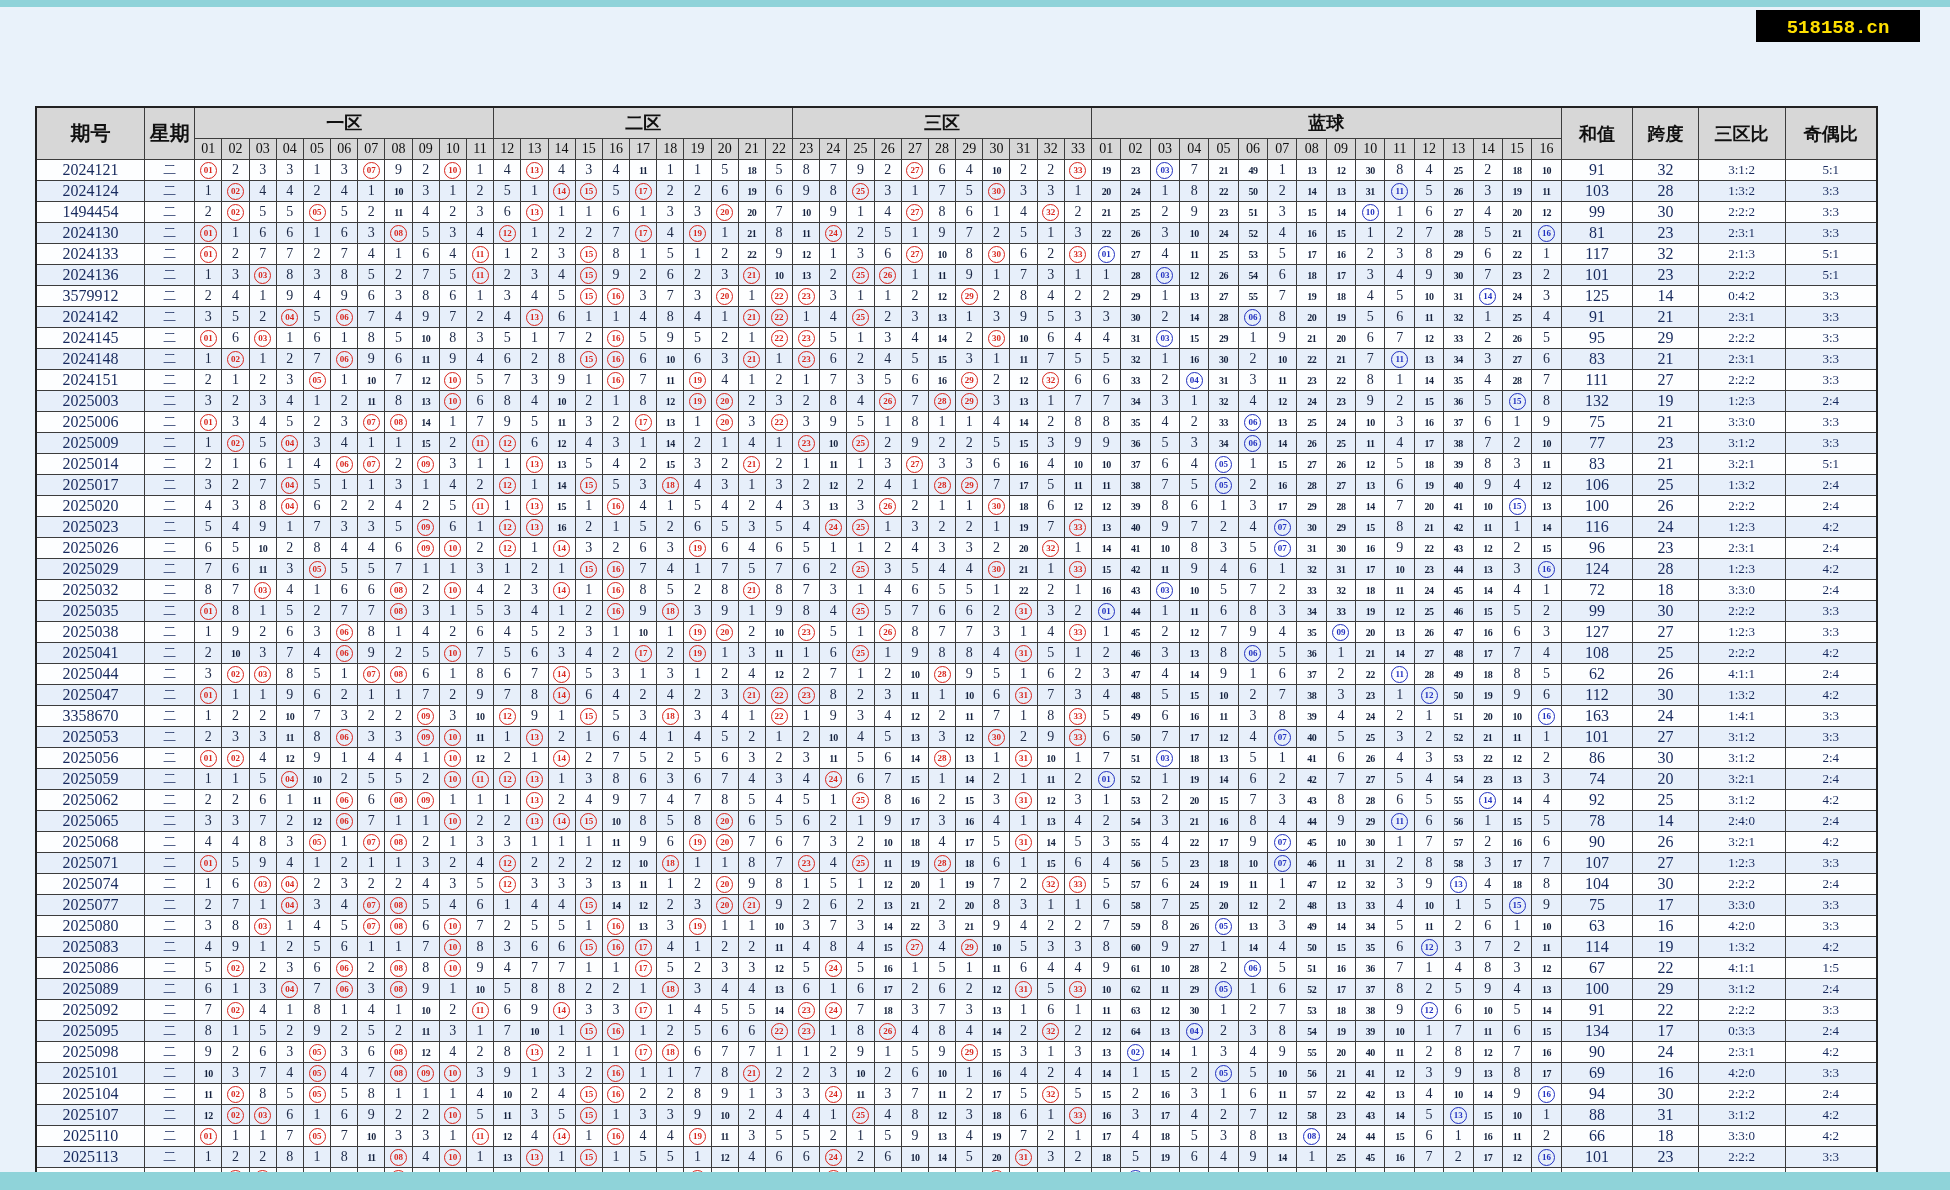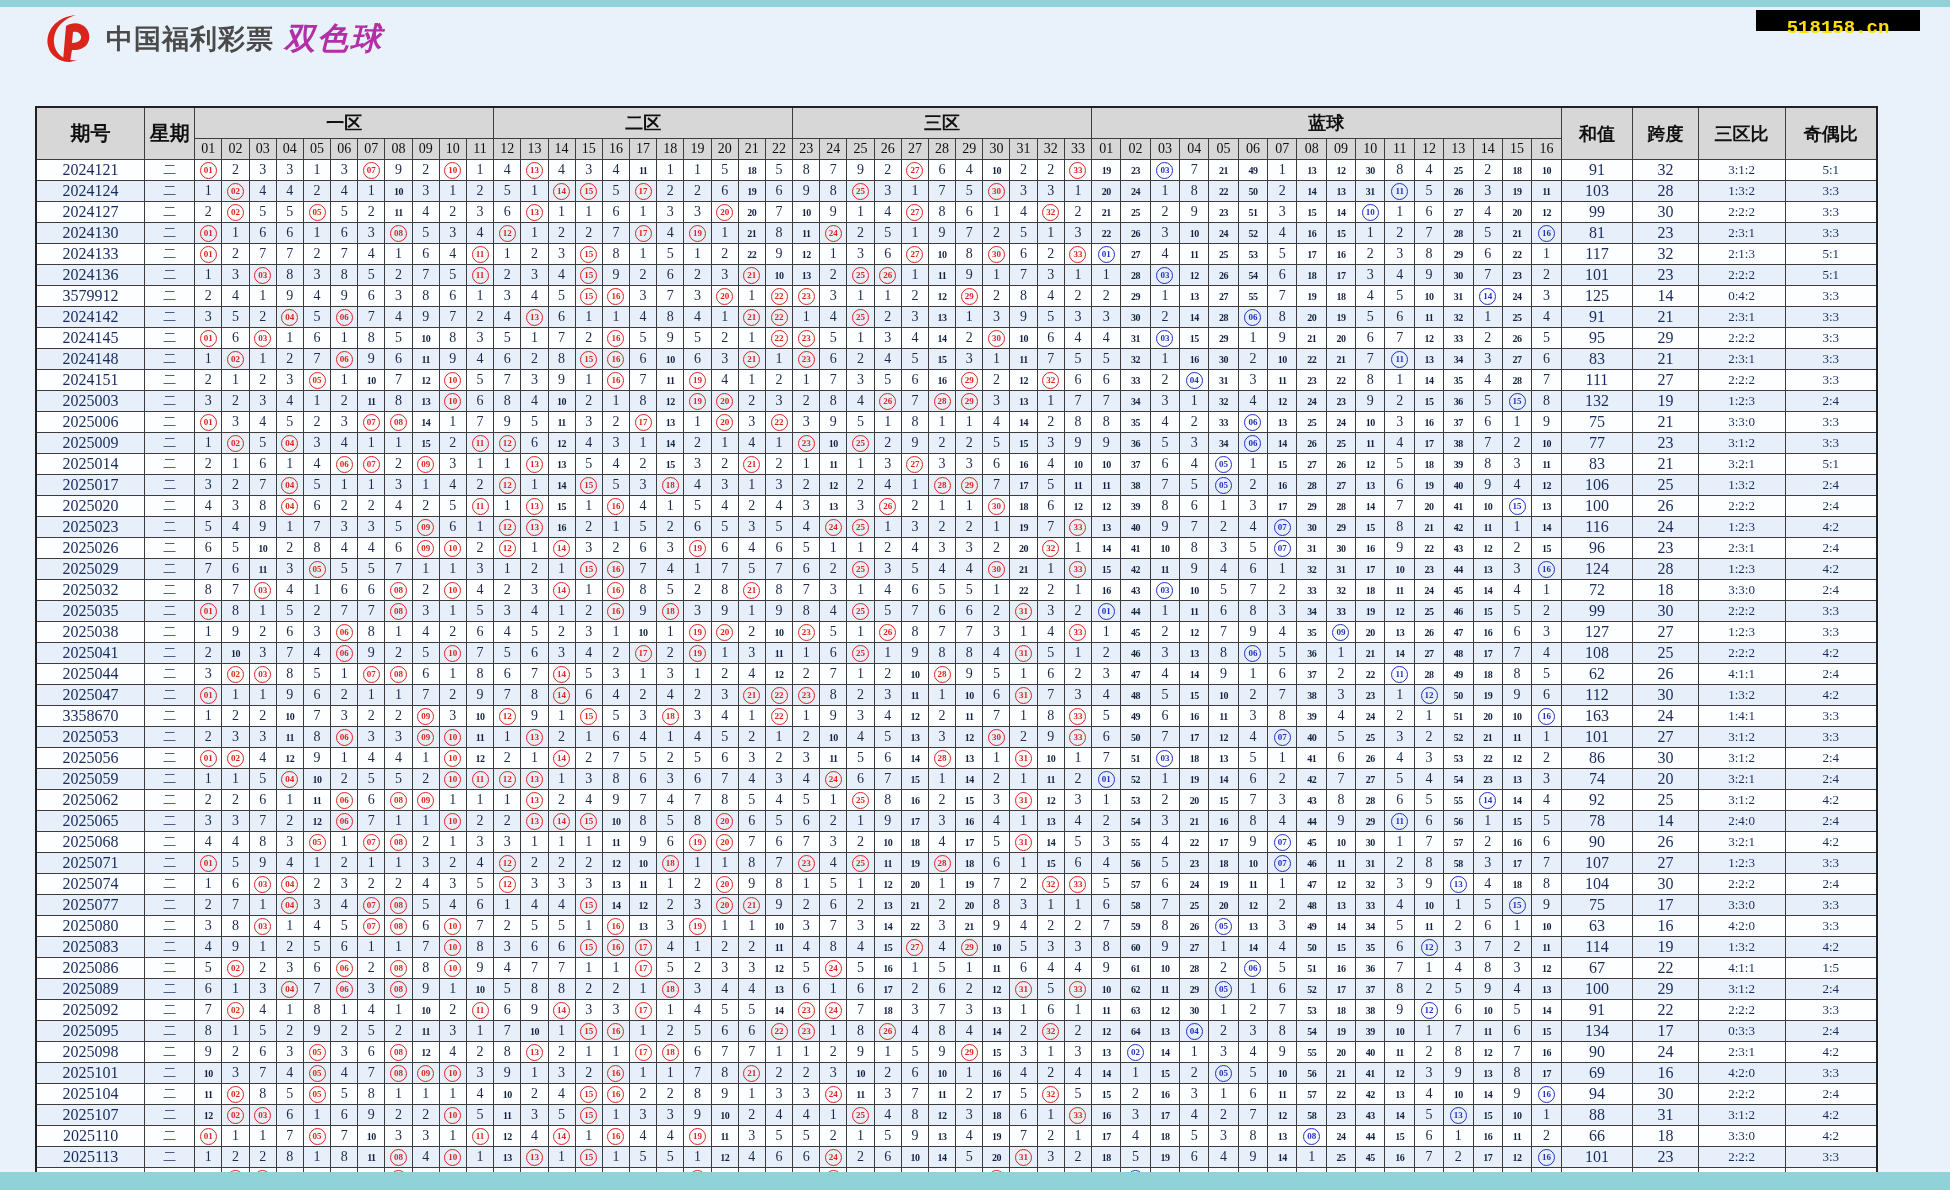--- a/index.html
+++ b/index.html
@@ -5,21 +5,21 @@
   html,body{margin:0;padding:0;}
   .page{position:relative;width:1950px;height:1190px;background:#e9f2fa;overflow:hidden;
         font-family:"Liberation Serif","DejaVu Serif",serif;}
   .strip-top{position:absolute;left:0;top:0;width:100%;height:7px;background:var(--strip);}
   .strip-bottom{position:absolute;left:0;top:1172px;width:100%;height:18px;background:var(--strip);}
   .logo{position:absolute;left:42px;top:12px;display:flex;align-items:center;gap:10px;}
   .logo-cn{font-size:27px;font-weight:bold;color:#4a4a4a;font-family:"Liberation Sans",sans-serif;letter-spacing:1px;}
   .logo-brand{font-size:31px;font-weight:bold;font-style:italic;color:var(--brand);letter-spacing:2px;}
   .title{position:absolute;left:470px;top:36px;width:620px;text-align:center;
          font-size:31px;font-weight:bold;color:#101010;}
-  .site-badge{position:absolute;left:1756px;top:10px;width:164px;height:21px;background:var(--siteBg);
+  .site-badge{position:absolute;left:1756px;top:10px;width:164px;height:32px;background:var(--siteBg);
          color:var(--siteFg);font-family:"Liberation Mono","DejaVu Sans Mono",monospace;
          font-size:19px;line-height:36px;text-align:center;font-weight:bold;}
   table.trend{position:absolute;left:35px;top:106px;width:1843px;border-collapse:collapse;
          table-layout:fixed;background:#fdfeff;border:2px solid #222;}
   .trend th,.trend td{border:1px solid #3c3c3c;text-align:center;vertical-align:middle;
          padding:0;overflow:hidden;white-space:nowrap;}
   .trend thead th{background:var(--headerBg);color:#101010;}
   .trend th.group{height:30px;font-size:18px;font-weight:bold;}
   .trend th.big{font-size:20px;font-weight:bold;text-align:center;}
   .trend th.colnum{height:20px;font-size:14px;font-weight:normal;}
@@ -35,28 +35,20 @@
   span.circ.b{border:1.5px solid var(--blue);color:var(--blue);}
   td.sum{font-size:16px;color:var(--issueText);}
   td.ratio{font-size:13px;color:var(--issueText);}
 </style>
 </head>
 <body>
 
 <div class="page">
   <div class="strip-top"></div>
 
-  <div class="logo">
-    <svg width="54" height="54" viewBox="0 0 54 54">
-      <path d="M34 3 C14 5 3 19 6 34 C9 47 24 53 35 48 C25 50 13 43 12 31 C11 17 21 7 34 3 Z" fill="#d9251c"></path>
-      <path d="M24 14 C33 8 45 12 47 22 C49 31 42 38 33 38 L30 38 L28 50 L21 49 L24 14 Z M31 20 L30 31 C36 31 40 28 39 24 C38 20 34 19 31 20 Z" fill="#d9251c"></path>
-    </svg>
-    <span class="logo-cn">中国福利彩票</span>
-    <span class="logo-brand">双色球</span>
-  </div>
 
 
   <div class="site-badge">518158.cn</div>
 
   <table class="trend" id="trend-table">
       <colgroup>
         <col style="width: 100px;">
         <col style="width: 46px;">
         <col style="width: 25px;">
         <col style="width: 25px;">
@@ -286,21 +278,21 @@
           <td class="num"><span class="m2">26</span></td>
           <td class="num"><span class="m1">3</span></td>
           <td class="num"><span class="m2">19</span></td>
           <td class="num"><span class="m2">11</span></td>
           <td class="sum">103</td>
           <td class="sum">28</td>
           <td class="ratio">1:3:2</td>
           <td class="ratio">3:3</td>
         </tr>
         <tr>
-          <td class="issue">2024127</td>
+          <td class="issue">1494454</td>
           <td class="week">二</td>
           <td class="num"><span class="m1">2</span></td>
           <td class="num"><span class="circ r">02</span></td>
           <td class="num"><span class="m1">5</span></td>
           <td class="num"><span class="m1">5</span></td>
           <td class="num"><span class="circ r">05</span></td>
           <td class="num"><span class="m1">5</span></td>
           <td class="num"><span class="m1">2</span></td>
           <td class="num"><span class="m2">11</span></td>
           <td class="num"><span class="m1">4</span></td>

